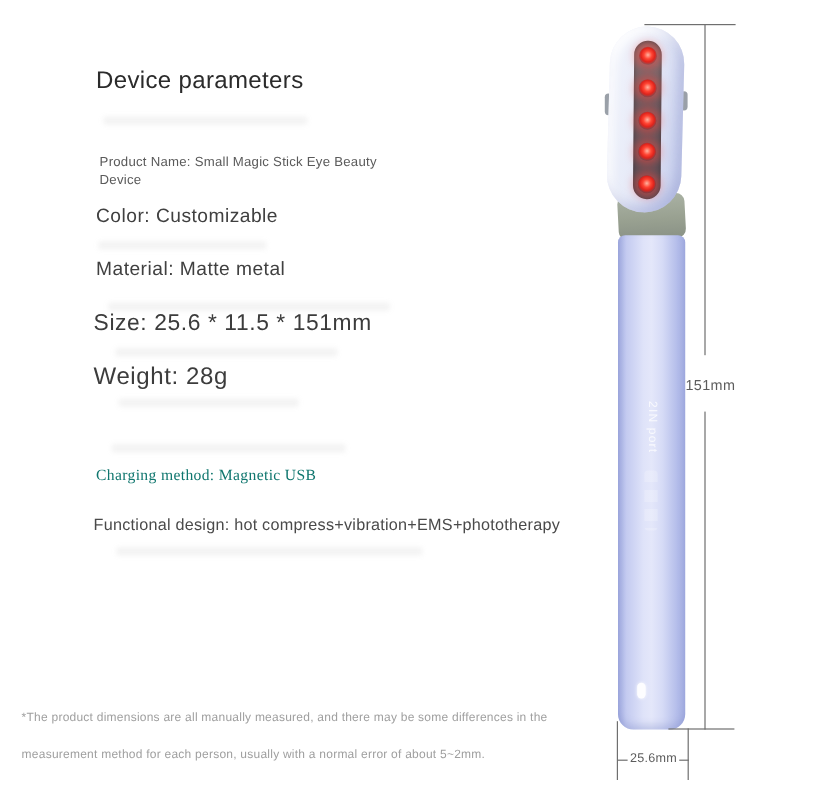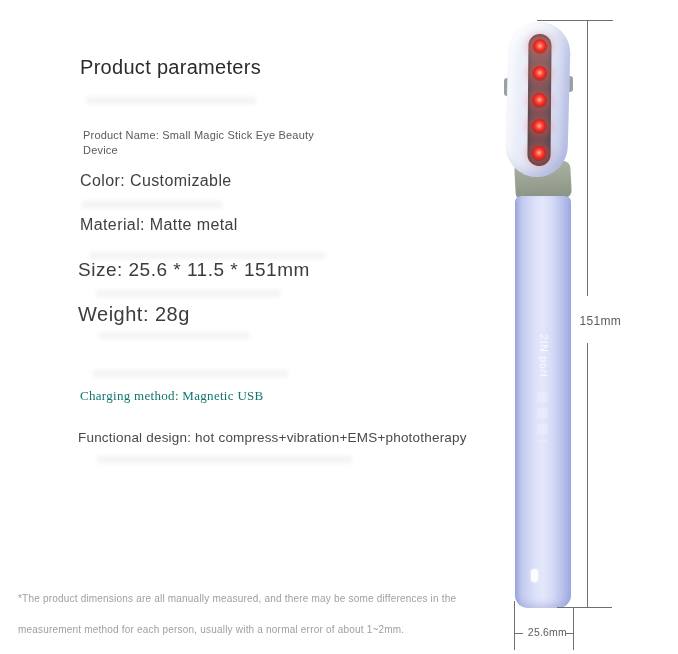--- a/index.html
+++ b/index.html
@@ -76,30 +76,30 @@
   
   .dim-line { background:#6f6f6f; z-index:6; }
   .cap-top      { left:537px; top:20px;  width:76px; height:1px; }
   .vline-seg1   { left:587px; top:20px;  width:1px;  height:276px; }
   .vline-seg2   { left:587px; top:343px; width:1px;  height:265px; }
   .cap-bottom   { left:557px; top:607px; width:55px; height:1px; }
   .wline-left   { left:514px; top:601px; width:1px;  height:49px; }
   .wline-right  { left:573px; top:607px; width:1px;  height:43px; }
   .tick-left    { left:515px; top:633px; width:8px;  height:1px; }
   .tick-right   { left:566px; top:633px; width:8px;  height:1px; }
-  .dim-label    { color:#5c5c5c; z-index:6; text-align:right; }
+  .dim-label    { color:#5c5c5c; z-index:6; text-align:center; }
   .label-height { left:563px; top:314px; width:58px; font-size:12px; letter-spacing:0.3px; }
   .label-width  { left:522px; top:626px; width:45px; font-size:10.5px; letter-spacing:0.2px; }
 </style>
 </head>
 <body>
 
 <div class="canvas">
 
-  <div class="abs title">Product parameters</div>
+  <div class="abs title">Device parameters</div>
   <div class="abs spec-color">Color: Customizable</div>
   <div class="abs product-name">Product Name: Small Magic Stick Eye Beauty Device</div>
   <div class="abs spec-material">Material: Matte metal</div>
   <div class="abs spec-size">Size: 25.6 * 11.5 * 151mm</div>
   <div class="abs spec-weight">Weight: 28g</div>
   <div class="abs spec-charging">Charging method: Magnetic USB</div>
   <div class="abs spec-functional">Functional design: hot compress+vibration+EMS+phototherapy</div>
 
   <div class="abs ghost" style="left:86px;top:97px;width:170px;"></div>
   <div class="abs ghost" style="left:82px;top:201px;width:140px;"></div>
@@ -131,15 +131,15 @@
   <div class="abs dim-label label-height">151mm</div>
   <div class="abs dim-line vline-seg2"></div>
   <div class="abs dim-line cap-bottom"></div>
   <div class="abs dim-line wline-left"></div>
   <div class="abs dim-line wline-right"></div>
   <div class="abs dim-line tick-left"></div>
   <div class="abs dim-line tick-right"></div>
   <div class="abs dim-label label-width">25.6mm</div>
 
   <div class="abs disclaimer disc1">*The product dimensions are all manually measured, and there may be some differences in the</div>
-  <div class="abs disclaimer disc2">measurement method for each person, usually with a normal error of about 1~2mm.</div>
+  <div class="abs disclaimer disc2">measurement method for each person, usually with a normal error of about 5~2mm.</div>
 
 </div>
 
 </body></html>

